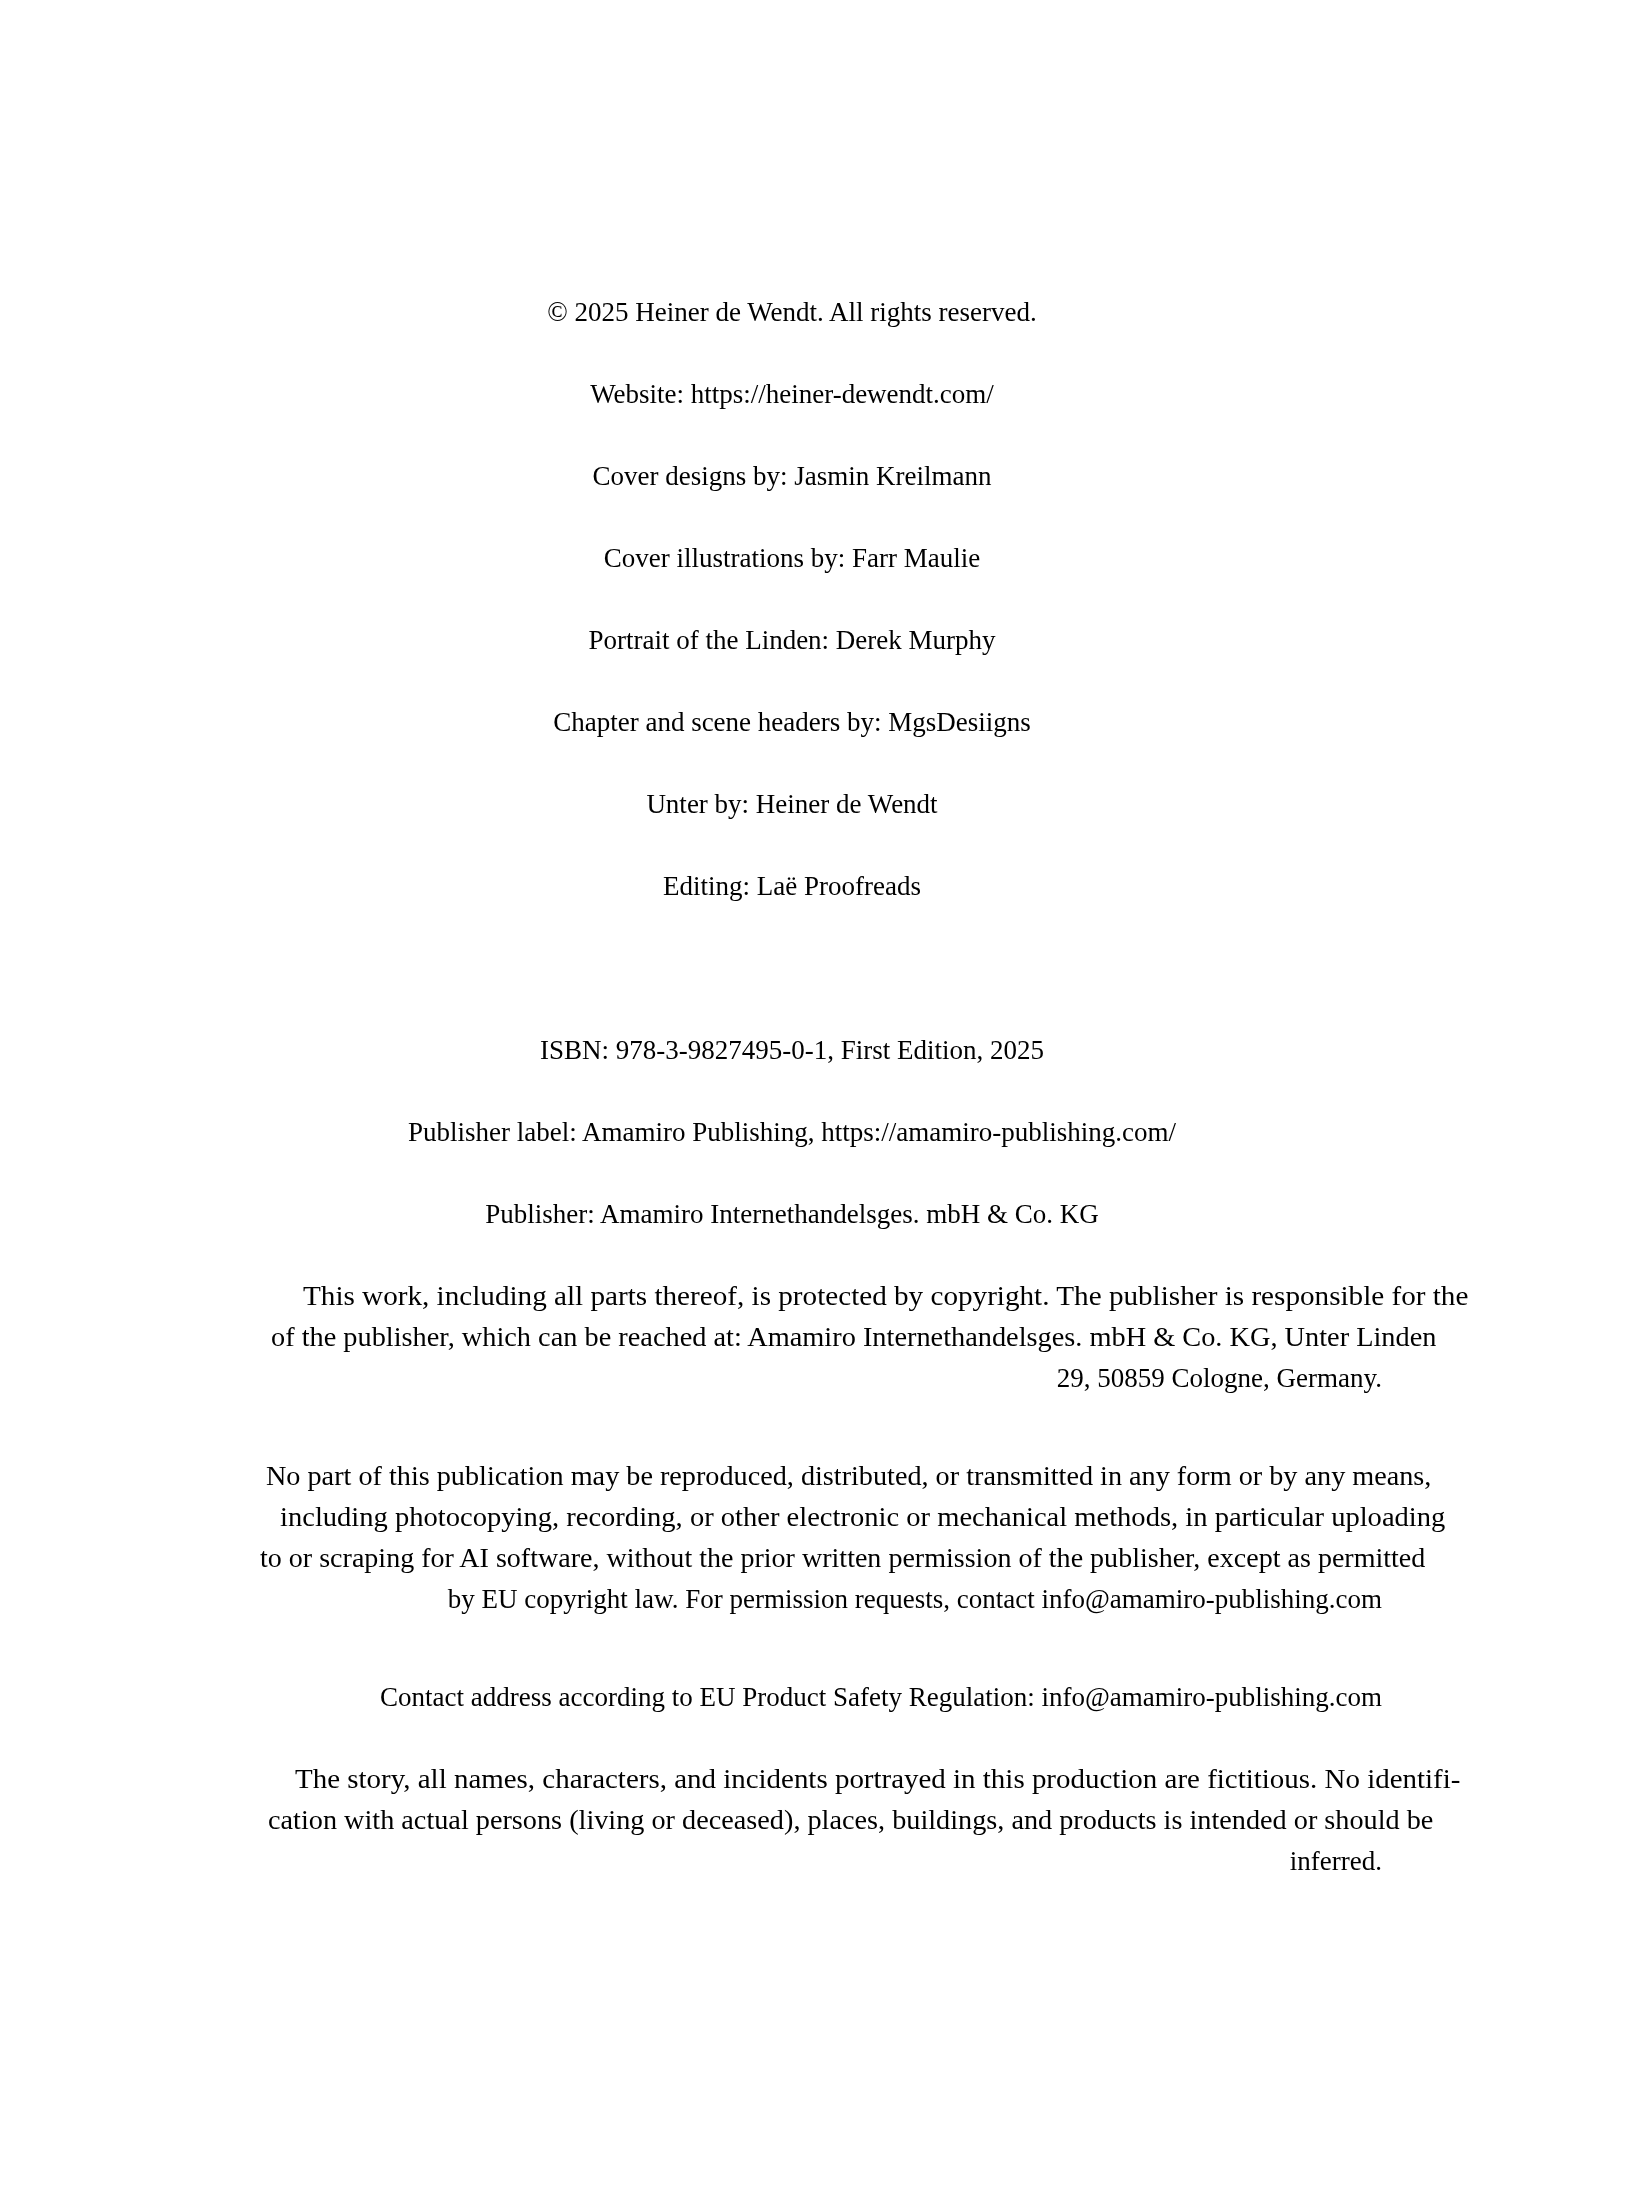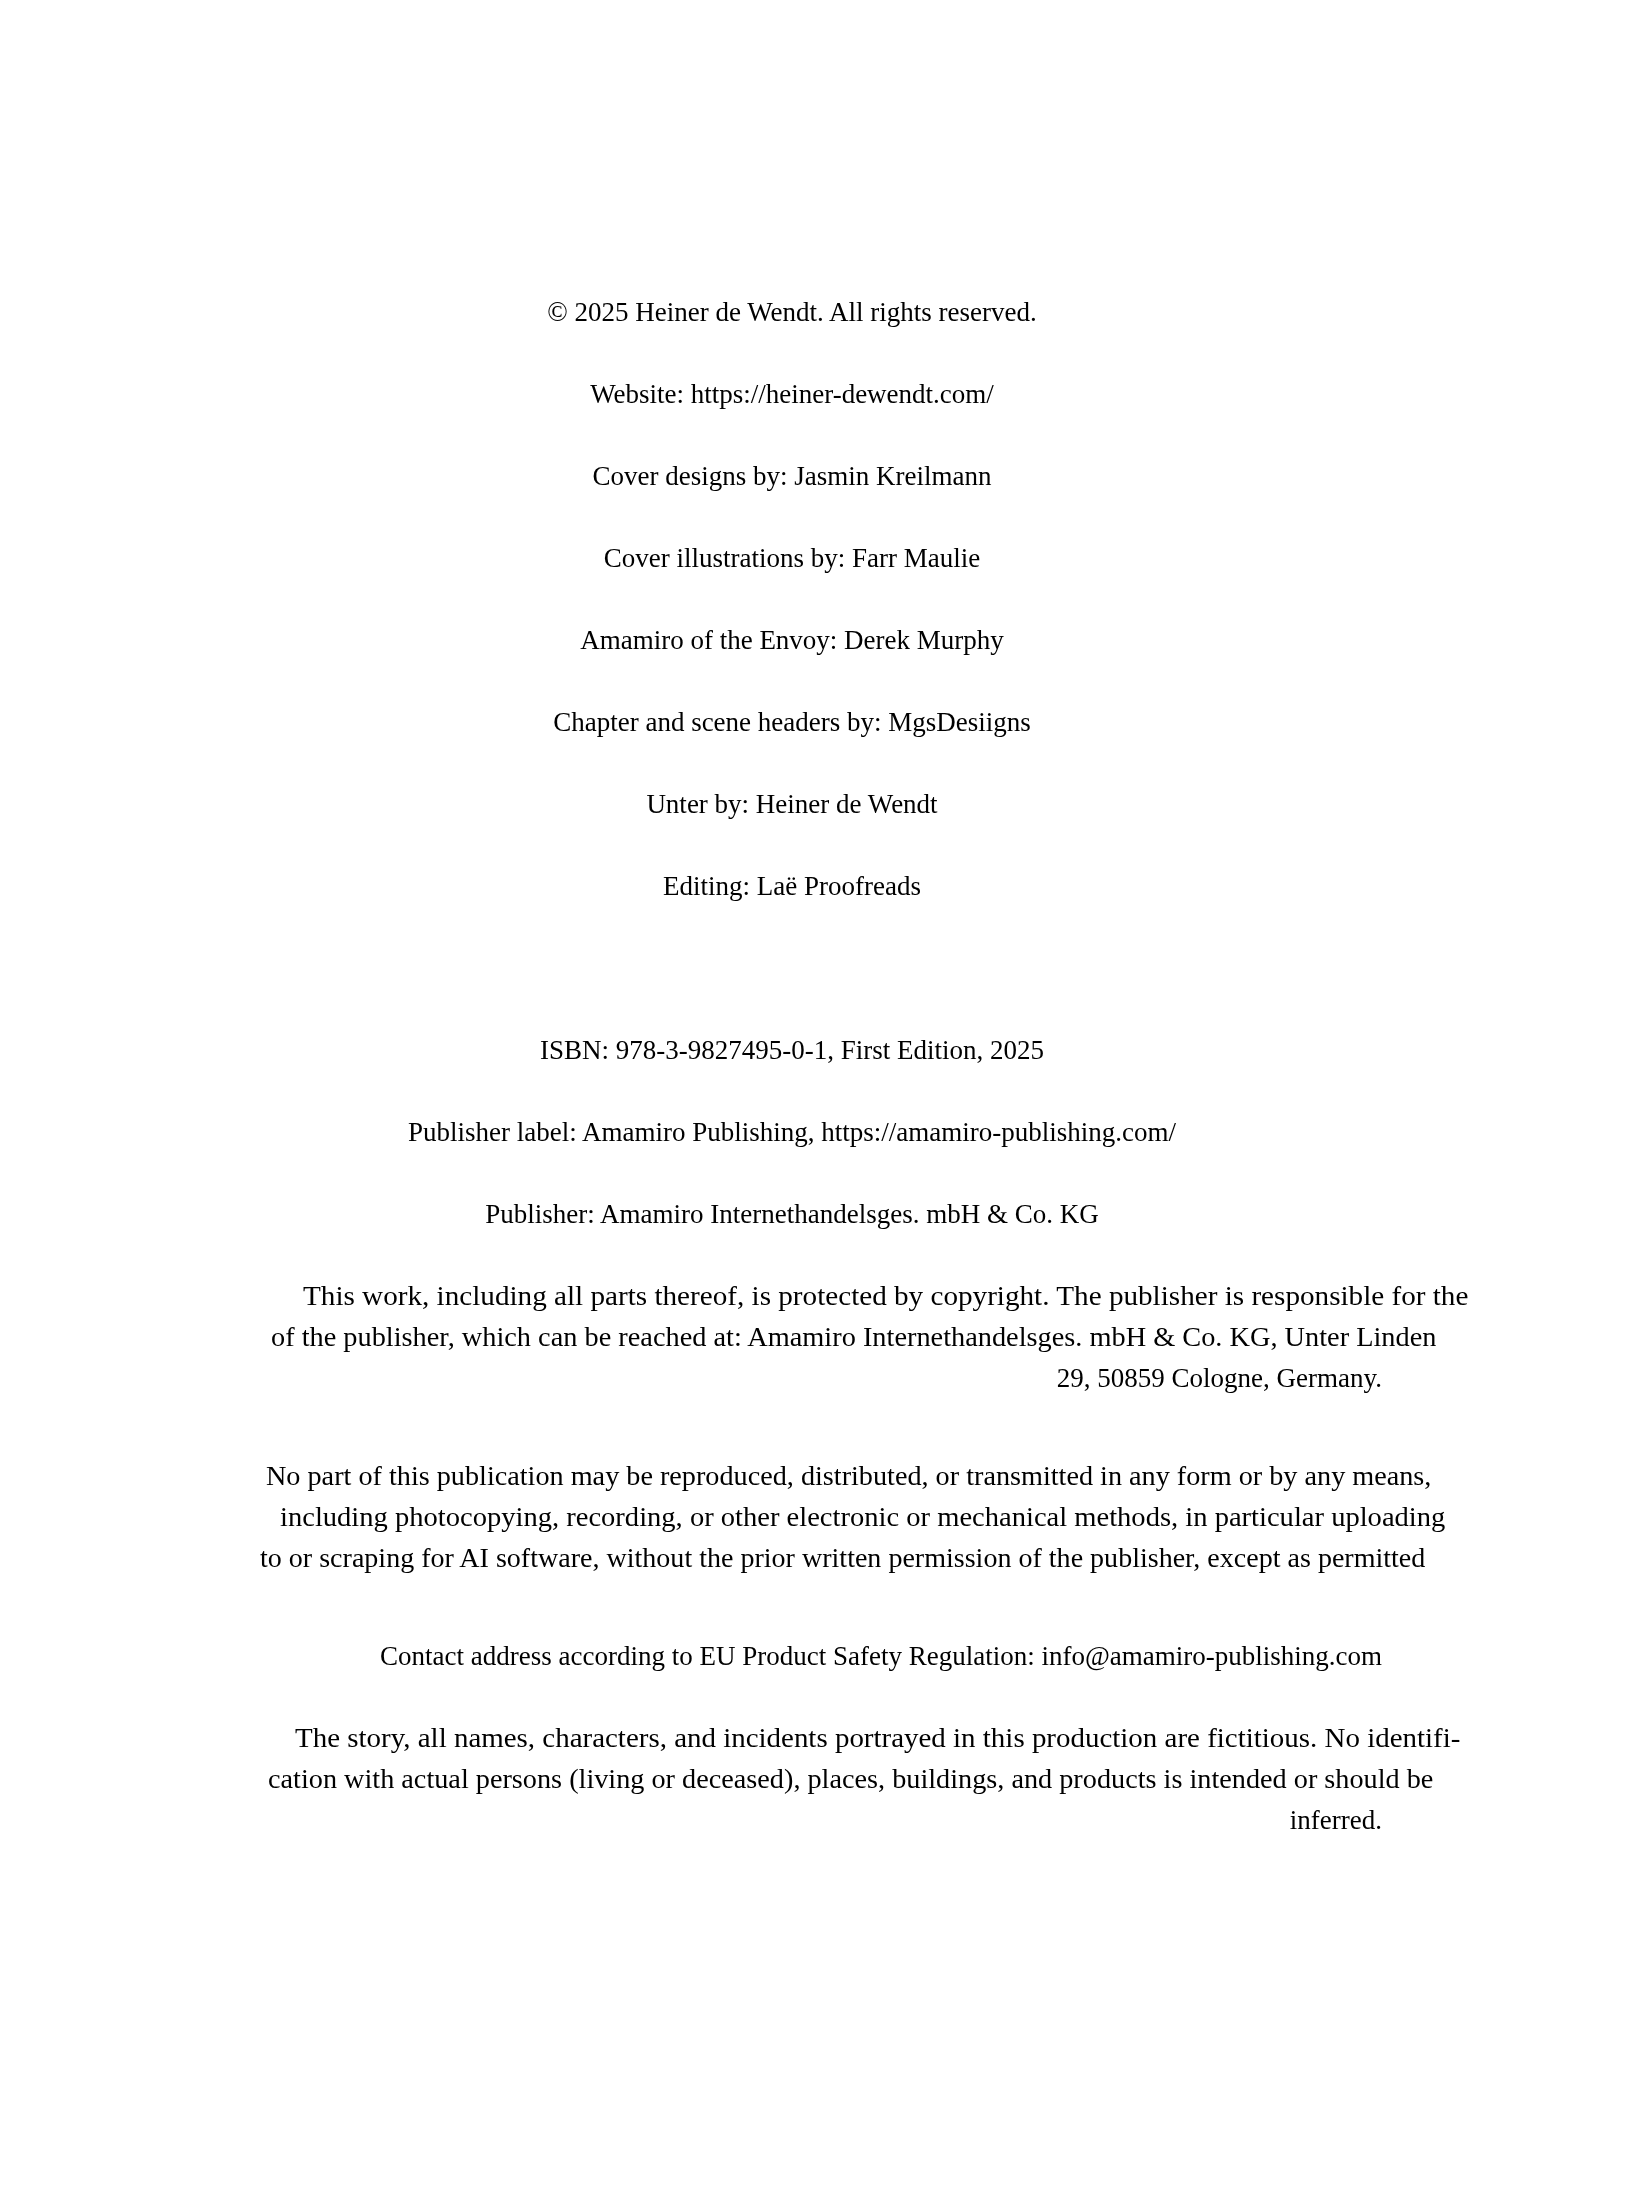--- a/index.html
+++ b/index.html
@@ -60,39 +60,40 @@
 <body>
 
 <div class="page">
   <div class="col">
 
     <p class="line">© 2025 Heiner de Wendt. All rights reserved.</p>
 
     <p class="line">Website: https://heiner-dewendt.com/</p>
     <p class="line">Cover designs by: Jasmin Kreilmann</p>
     <p class="line">Cover illustrations by: Farr Maulie</p>
-    <p class="line">Amamiro of the Envoy: Derek Murphy</p>
+    <p class="line">Portrait of the Linden: Derek Murphy</p>
     <p class="line">Chapter and scene headers by: MgsDesiigns</p>
     <p class="line">Unter by: Heiner de Wendt</p>
     <p class="line gap-after">Editing: Laë Proofreads</p>
 
     <p class="line">ISBN: 978-3-9827495-0-1, First Edition, 2025</p>
     <p class="line">Publisher label: Amamiro Publishing, https://amamiro-publishing.com/</p>
     <p class="line">Publisher: Amamiro Internethandelsges. mbH &amp; Co. KG</p>
 
     <div class="para">
       <div class="jline"><span class="t jfit" style="transform: scaleX(1.0798);">This work, including all parts thereof, is protected by copyright. The publisher is responsible for the</span></div>
       <div class="jline"><span class="t jfit" style="transform: scaleX(1.0491);">of the publisher, which can be reached at: Amamiro Internethandelsges. mbH &amp; Co. KG, Unter Linden</span></div>
       <div class="jline"><span class="t">29, 50859 Cologne, Germany.</span></div>
     </div>
 
     <div class="para">
       <div class="jline"><span class="t jfit" style="transform: scaleX(1.0445);">No part of this publication may be reproduced, distributed, or transmitted in any form or by any means,</span></div>
       <div class="jline"><span class="t jfit" style="transform: scaleX(1.0573);">including photocopying, recording, or other electronic or mechanical methods, in particular uploading</span></div>
       <div class="jline"><span class="t jfit" style="transform: scaleX(1.0385);">to or scraping for AI software, without the prior written permission of the publisher, except as permitted</span></div>
+      <div class="jline"><span class="t">by EU copyright law. For permission requests, contact info@amamiro-publishing.com</span></div>
     </div>
 
     <div class="para tight">
       <div class="jline"><span class="t">Contact address according to EU Product Safety Regulation: info@amamiro-publishing.com</span></div>
     </div>
 
     <div class="para">
       <div class="jline"><span class="t jfit" style="transform: scaleX(1.0722);">The story, all names, characters, and incidents portrayed in this production are fictitious. No identifi-</span></div>
       <div class="jline"><span class="t jfit" style="transform: scaleX(1.0459);">cation with actual persons (living or deceased), places, buildings, and products is intended or should be</span></div>
       <div class="jline"><span class="t">inferred.</span></div>

